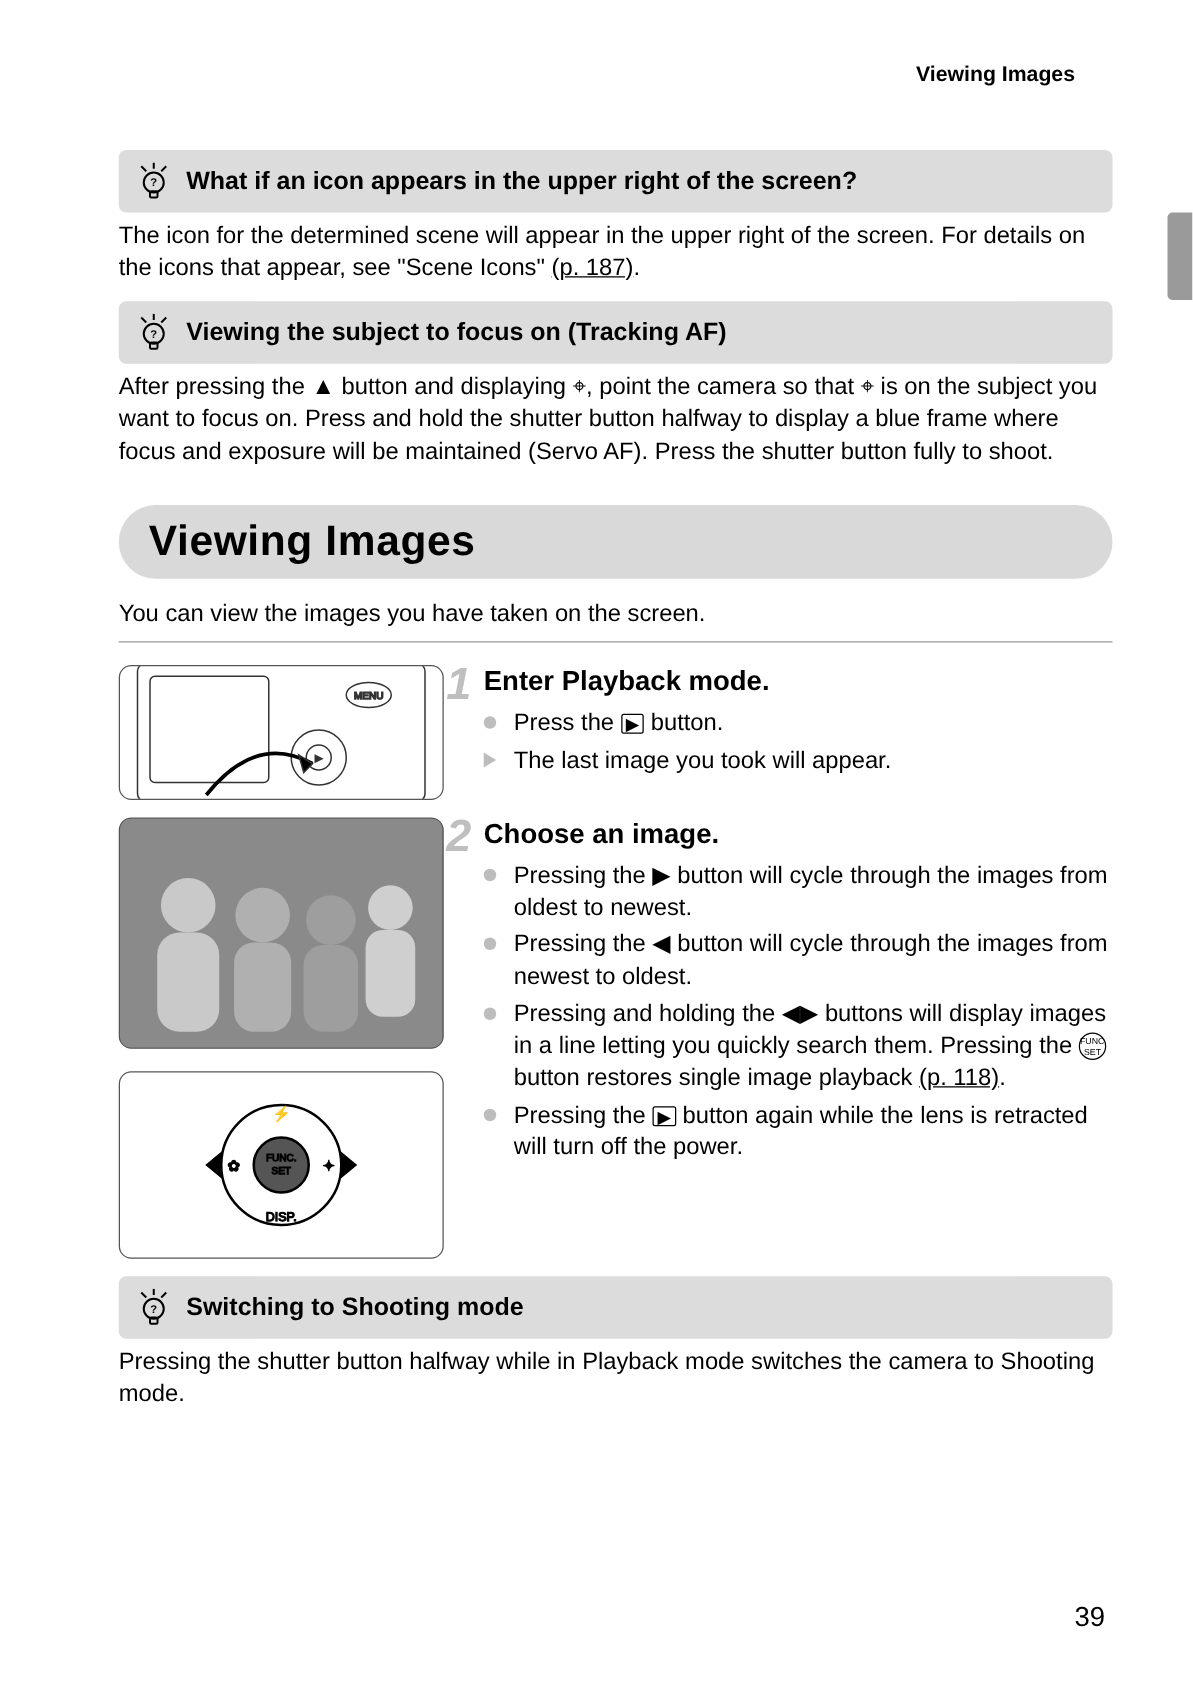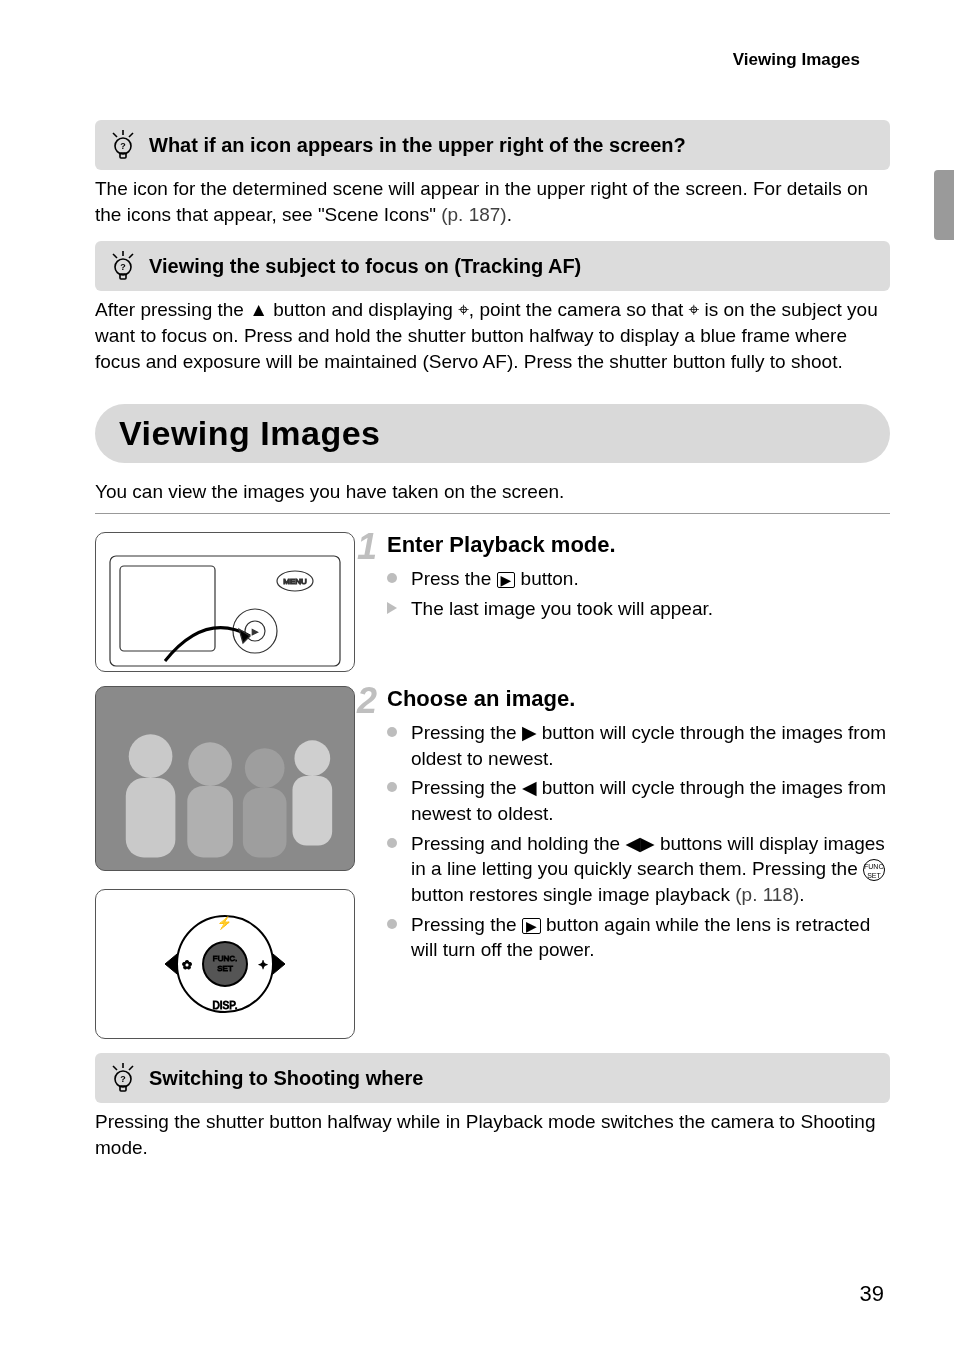--- a/index.html
+++ b/index.html
@@ -5,21 +5,21 @@
   * { box-sizing: border-box; margin: 0; padding: 0; }
   html, body { width: 954px; height: 1345px; background: #fff; font-family: Arial, Helvetica, sans-serif; color: #000; }
   .page { position: relative; width: 954px; height: 1345px; padding: 50px 64px 40px 95px; }
   .header-text { text-align: right; font-weight: bold; font-size: 17px; margin-bottom: 50px; padding-right: 30px; }
   .side-tab { position: absolute; right: 0; top: 170px; width: 20px; height: 70px; background: #9a9a9a; border-top-left-radius: 4px; border-bottom-left-radius: 4px; }
   .tip-box { background: #dcdcdc; border-radius: 6px; padding: 10px 14px 10px 14px; margin-bottom: 6px; }
   .tip-header { display: flex; align-items: center; gap: 12px; }
   .tip-icon { flex: 0 0 auto; }
   .tip-title { font-weight: bold; font-size: 20px; }
   .tip-body { font-size: 19px; line-height: 1.35; margin: 6px 0 14px 0; }
-  .link { color: #404040; }
+  .link { color: #000000; text-decoration: underline; }
   .section-title-wrap { margin-top: 30px; margin-bottom: 18px; }
   .section-title { display: block; background: #d9d9d9; border-radius: 30px; padding: 10px 8px 10px 24px; font-size: 34px; font-weight: 900; letter-spacing: 0.5px; font-family: Arial Black, Arial, sans-serif; }
   .section-intro { font-size: 19px; margin-bottom: 8px; }
   .hr { border: none; border-top: 1px solid #999; margin: 10px 0 18px 0; }
   .step-row { display: flex; gap: 20px; margin-bottom: 14px; }
   .step-img { flex: 0 0 260px; }
   .img-frame { width: 260px; border: 1.5px solid #555; border-radius: 10px; background: #fff; display:flex; align-items:center; justify-content:center; overflow:hidden; }
   .step-content { flex: 1; position: relative; }
   .step-num { position:absolute; left:-18px; top:-6px; font-size: 36px; font-weight: 900; font-style: italic; color: #bfbfbf; font-family: Arial Black, Arial, sans-serif; }
   .step-heading { font-size: 22px; font-weight: bold; margin-bottom: 8px; padding-left: 12px; }
@@ -79,21 +79,21 @@
   <p class="tip-body">After pressing the ▲ button and displaying ⌖, point the camera so that ⌖ is on the subject you want to focus on. Press and hold the shutter button halfway to display a blue frame where focus and exposure will be maintained (Servo AF). Press the shutter button fully to shoot.</p>
 
   <div class="section-title-wrap">
     <span class="section-title">Viewing Images</span>
   </div>
   <p class="section-intro">You can view the images you have taken on the screen.</p>
   <hr class="hr">
 
   <div class="step-row">
     <div class="step-img">
-      <div class="img-frame" style="height:140px;align-items:flex-end;">
+      <div class="img-frame" style="height:108px;">
         <svg width="240" height="120" viewBox="0 0 240 120">
           <g stroke="#333" stroke-width="1.2" fill="none">
             <rect x="5" y="5" width="230" height="110" rx="6"></rect>
             <rect x="15" y="15" width="95" height="85" rx="4"></rect>
             <circle cx="150" cy="80" r="22"></circle>
             <circle cx="150" cy="80" r="10"></circle>
             <text x="150" y="83" text-anchor="middle" font-size="7" fill="#333">▶</text>
             <ellipse cx="190" cy="30" rx="18" ry="10"></ellipse>
             <text x="190" y="33" text-anchor="middle" font-size="8" fill="#333">MENU</text>
             <path d="M 60 110 Q 100 60 145 85" stroke="#000" stroke-width="3" fill="none"></path>
@@ -163,19 +163,19 @@
             <g stroke="#000" stroke-width="1.6" fill="none">
               <line x1="14" y1="0" x2="14" y2="5"></line>
               <line x1="4" y1="3" x2="8" y2="7"></line>
               <line x1="24" y1="3" x2="20" y2="7"></line>
               <circle cx="14" cy="16" r="8"></circle>
               <rect x="11" y="23" width="6" height="5" rx="1"></rect>
             </g>
             <text x="14" y="19" text-anchor="middle" font-size="9" font-weight="bold" fill="#000">?</text>
           </svg>
       </span>
-      <span class="tip-title">Switching to Shooting where</span>
+      <span class="tip-title">Switching to Shooting mode</span>
     </div>
   </div>
   <p class="tip-body">Pressing the shutter button halfway while in Playback mode switches the camera to Shooting mode.</p>
 
   <div class="page-num">39</div>
 </div>
 
 </body></html>

